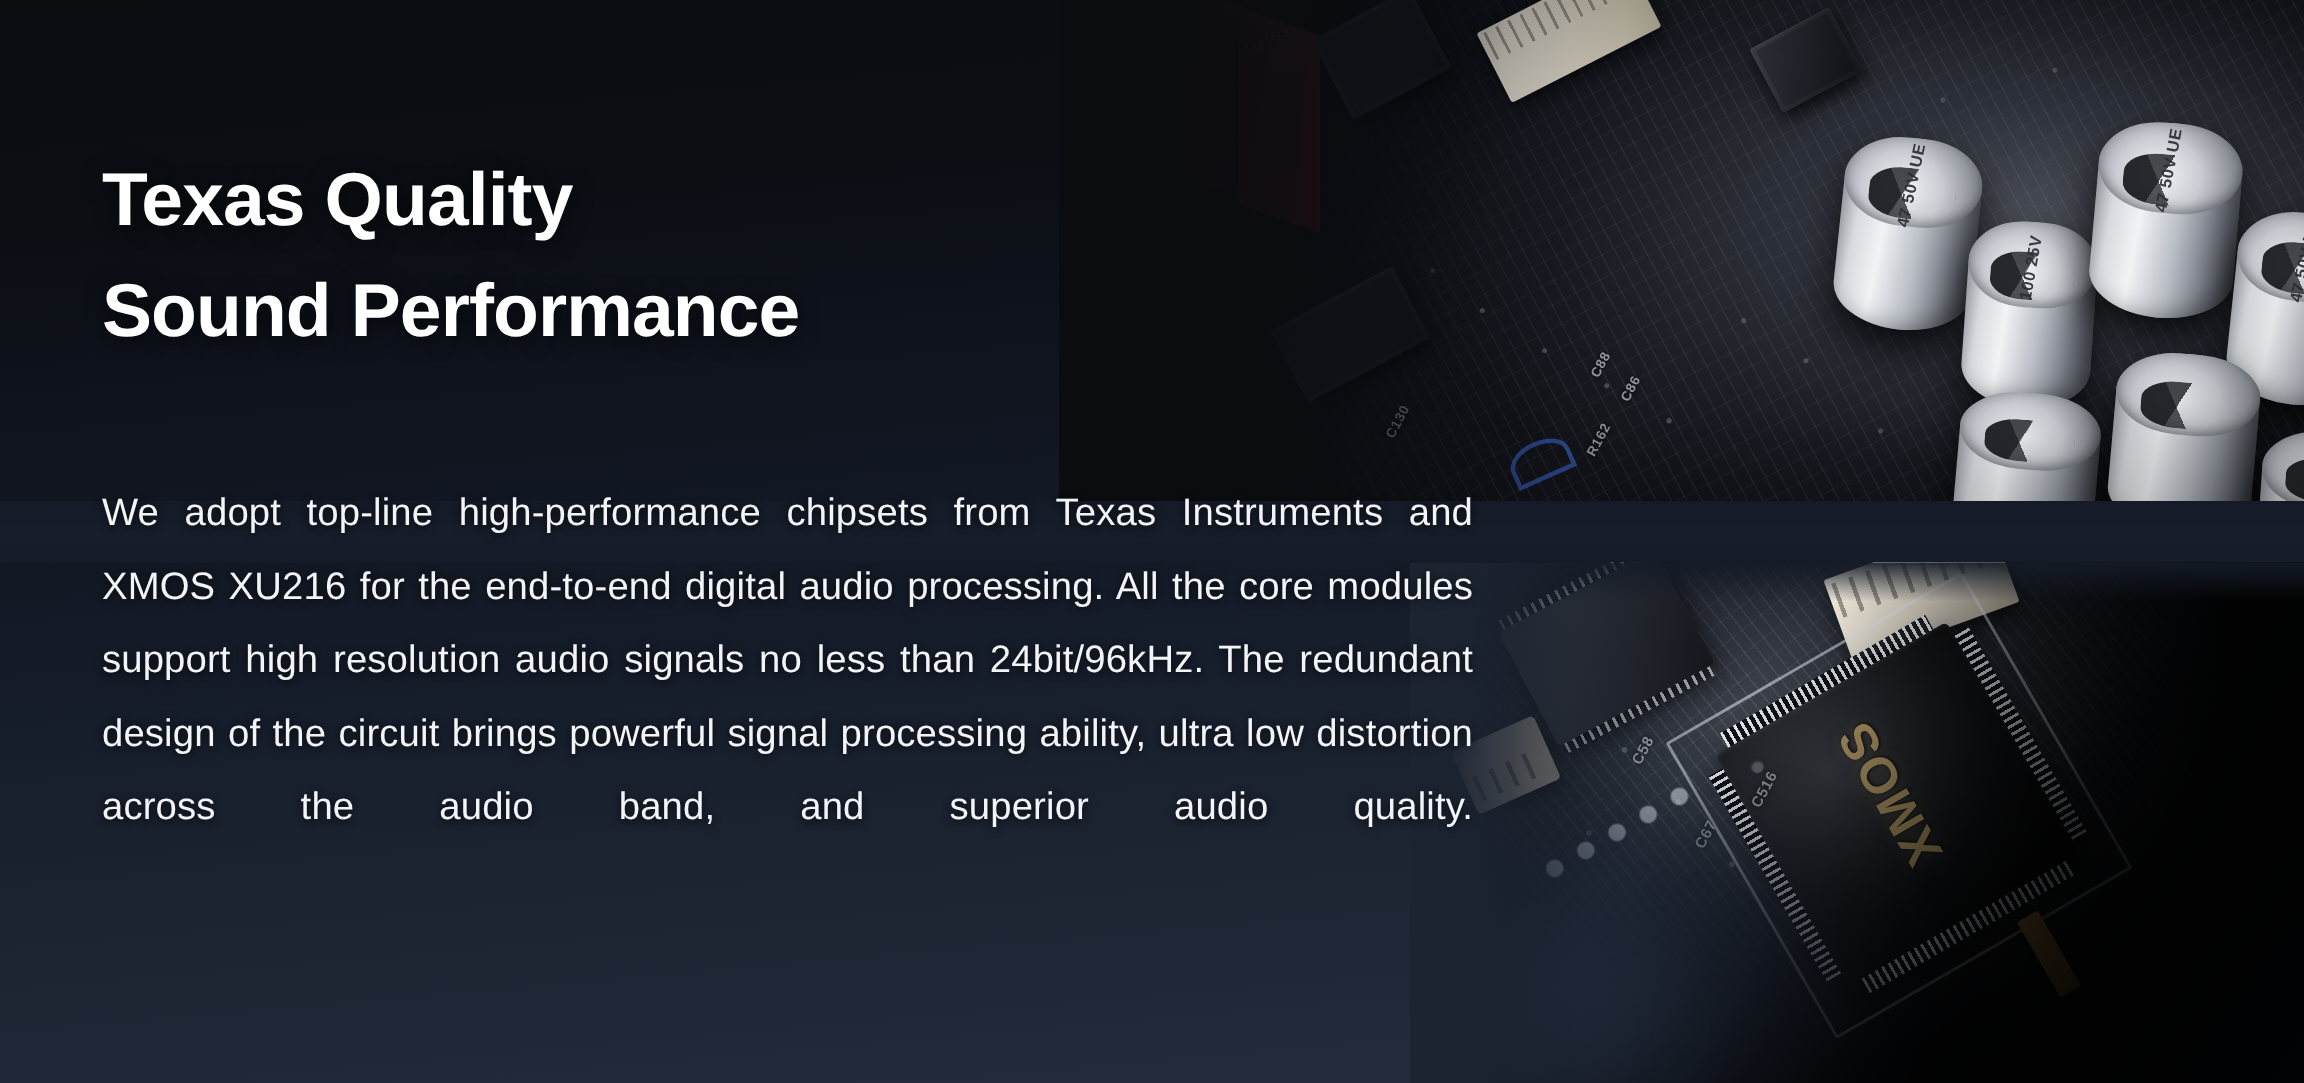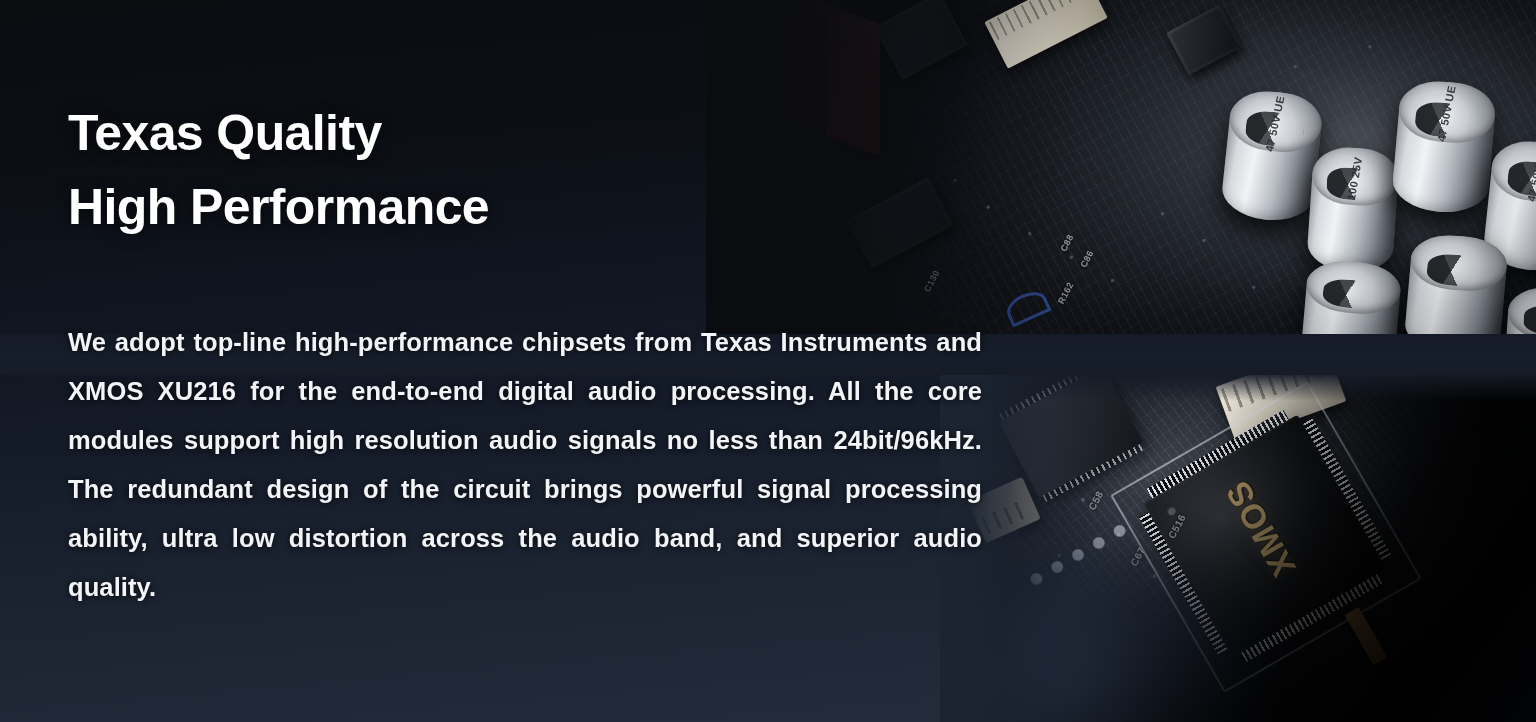--- a/index.html
+++ b/index.html
@@ -408,21 +408,21 @@
     line-height:1.48;
     letter-spacing:-0.6px;
     color:#ffffff;
     text-shadow:0 2px 14px rgba(0,0,0,.65);
   }
   #heading .hl { display:block; white-space:nowrap; }
 
   #paragraph {
     position:absolute; left:0; top:318px; width:914px;
     font-size:25.5px;
-    font-weight:700;
+    font-weight:400;
     line-height:49px;
     color:#f2f4f7;
     text-align:justify;
     text-justify:inter-word;
     letter-spacing:.1px;
     text-shadow:0 1px 6px rgba(0,0,0,.75);
   }
   
   #paragraph::after { content:""; display:inline-block; width:100%; }
 </style>
@@ -536,18 +536,18 @@
 
     <div class="blur-blob"></div>
     <div class="shadow-sweep"></div>
     <div class="fade-top"></div>
     <div class="fade-left"></div>
   </div>
 
   <div id="content">
     <div id="heading">
       <span class="hl">Texas Quality</span>
-      <span class="hl">High Performance</span>
+      <span class="hl">Sound Performance</span>
     </div>
     <div id="paragraph">We adopt top-line high-performance chipsets from Texas Instruments and XMOS XU216 for the end-to-end digital audio processing. All the core modules support high resolution audio signals no less than 24bit/96kHz. The redundant design of the circuit brings powerful signal processing ability, ultra low distortion across the audio band, and superior audio quality.</div>
   </div>
 
 </div>
 
 </body></html>

